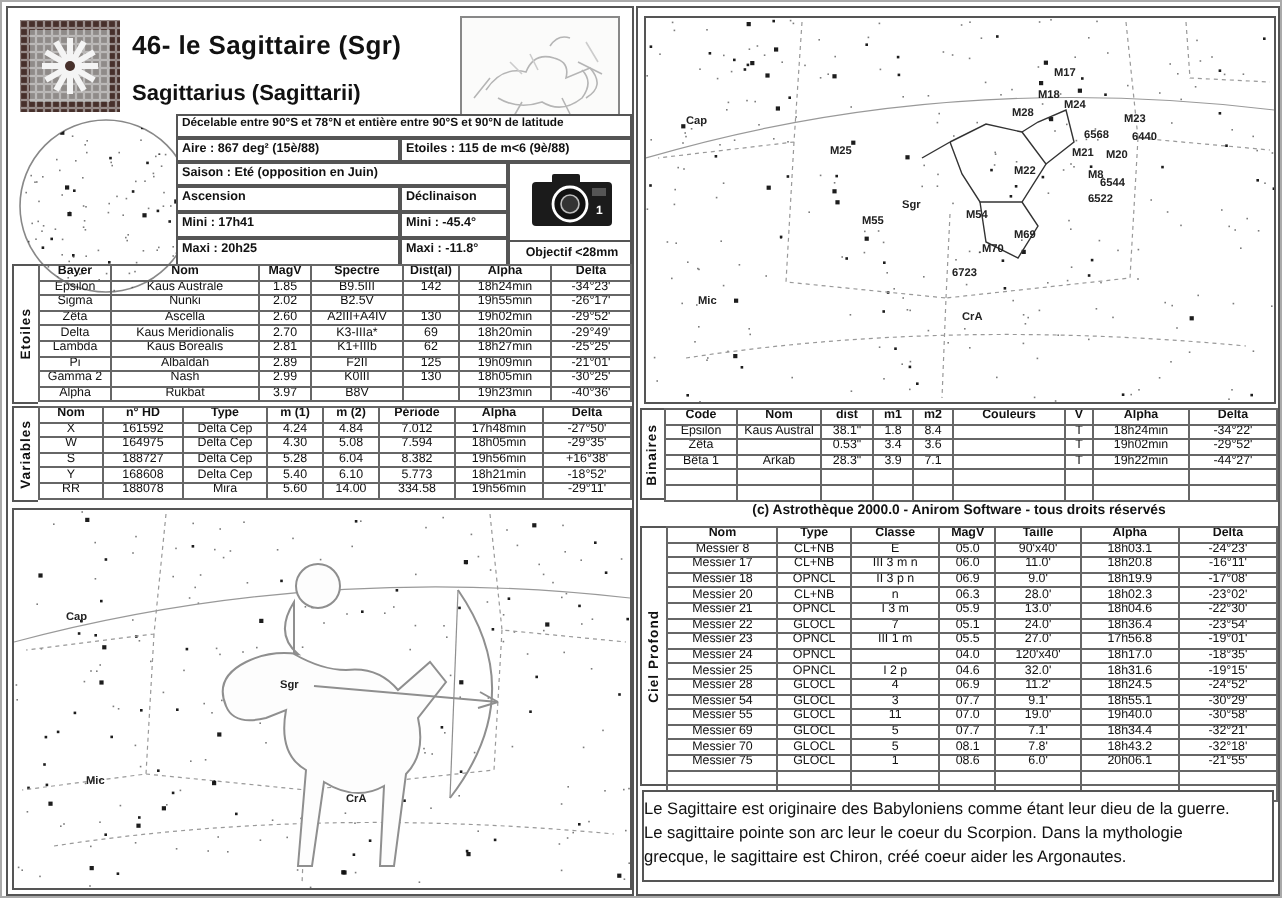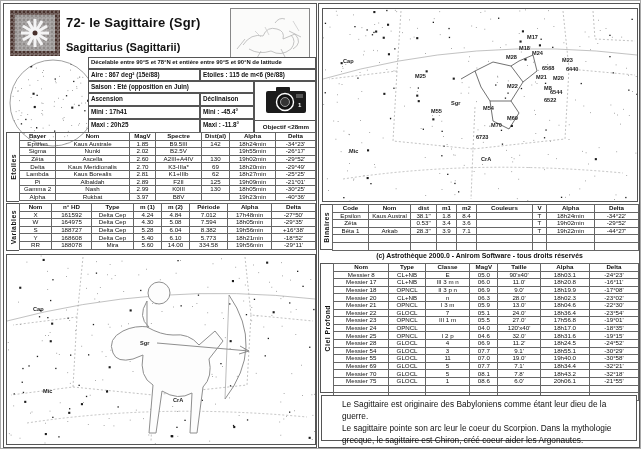--- a/index.html
+++ b/index.html
@@ -15,21 +15,21 @@
   th,td{border:1px solid #666;font-size:6.2px;padding:0 1px;text-align:center;white-space:nowrap;overflow:hidden;height:6.6px;line-height:1;color:#111;}
   th{font-weight:bold;}
   .section{position:absolute;display:flex;align-items:stretch;}
   .vstrip{width:13px;border:1px solid #555;border-right:none;display:flex;align-items:center;justify-content:center;background:#fff;box-sizing:border-box;}
   .vstrip span{writing-mode:vertical-rl;transform:rotate(180deg);font-size:6.8px;font-weight:bold;color:#111;letter-spacing:.5px;}
   .twrap{flex:1;}
   .chart{position:absolute;border:1px solid #555;background:#fff;box-sizing:border-box;overflow:hidden;}
   .chart svg{position:absolute;left:0;top:0;}
   .chart-label{position:absolute;font-size:5.6px;font-weight:bold;color:#222;line-height:1;}
   .copyright{font-size:6.9px;font-weight:bold;text-align:center;color:#111;}
-  .descbox{border:1px solid #555;padding:2px 20px;background:#fff;}
+  .descbox{border:1px solid #555;padding:2px 0;background:#fff;}
   .descbox div{font-size:8.3px;color:#111;line-height:1.45;}
   .caption-cell{border-top:1px solid #555;font-size:6.2px;text-align:center;color:#111;padding-top:2px;}
 </style>
 </head>
 <body>
 
 <div class="stage">
 
   <div class="page page-left">
 
@@ -55,21 +55,21 @@
           <line x1="25" y1="23" x2="18" y2="10.9"></line>
             <line x1="25" y1="23" x2="25" y2="9"></line>
           <line x1="25" y1="23" x2="32" y2="10.9"></line>
             <line x1="25" y1="23" x2="37.1" y2="16"></line>
         </g>
         <circle cx="25" cy="23" r="6" fill="#f4f4f4"></circle>
         <circle cx="25" cy="23" r="2.5" fill="#47302b"></circle>
       </svg>
     </div>
 
-    <div class="abs title" style="left:62px;top:11px;">72- le Sagittaire (Sgr)</div>
+    <div class="abs title" style="left:62px;top:11px;">46- le Sagittaire (Sgr)</div>
     <div class="abs subtitle" style="left:62px;top:37px;">Sagittarius (Sagittarii)</div>
 
     <div class="abs" style="left:226px;top:4px;width:80px;height:52px;border:1px solid #888;background:#fbfbfa;">
       <svg width="78" height="50" viewBox="0 0 78 50">
         <g fill="none" stroke="#b5b5b5" stroke-width="0.8">
           <path d="M12,36 q8,-12 20,-9 q4,-10 14,-7 q8,2 6,10 l12,-5 q8,9 -2,15"></path>
           <path d="M18,40 q10,6 22,2 q10,6 20,-2 q6,-8 0,-14"></path>
           <path d="M44,14 q4,-6 10,-4 M58,22 l12,6 M14,30 l-8,10 M30,42 l-4,7 M50,40 l4,8"></path>
           <path d="M24,22 l6,6 M34,18 l4,8 M62,12 l6,10" stroke="#cccccc"></path>
         </g>

